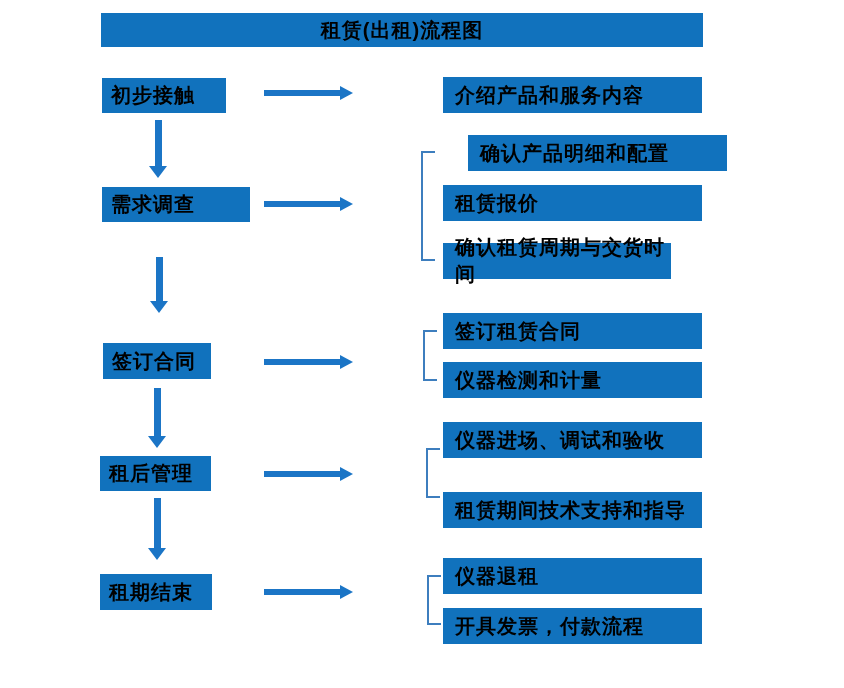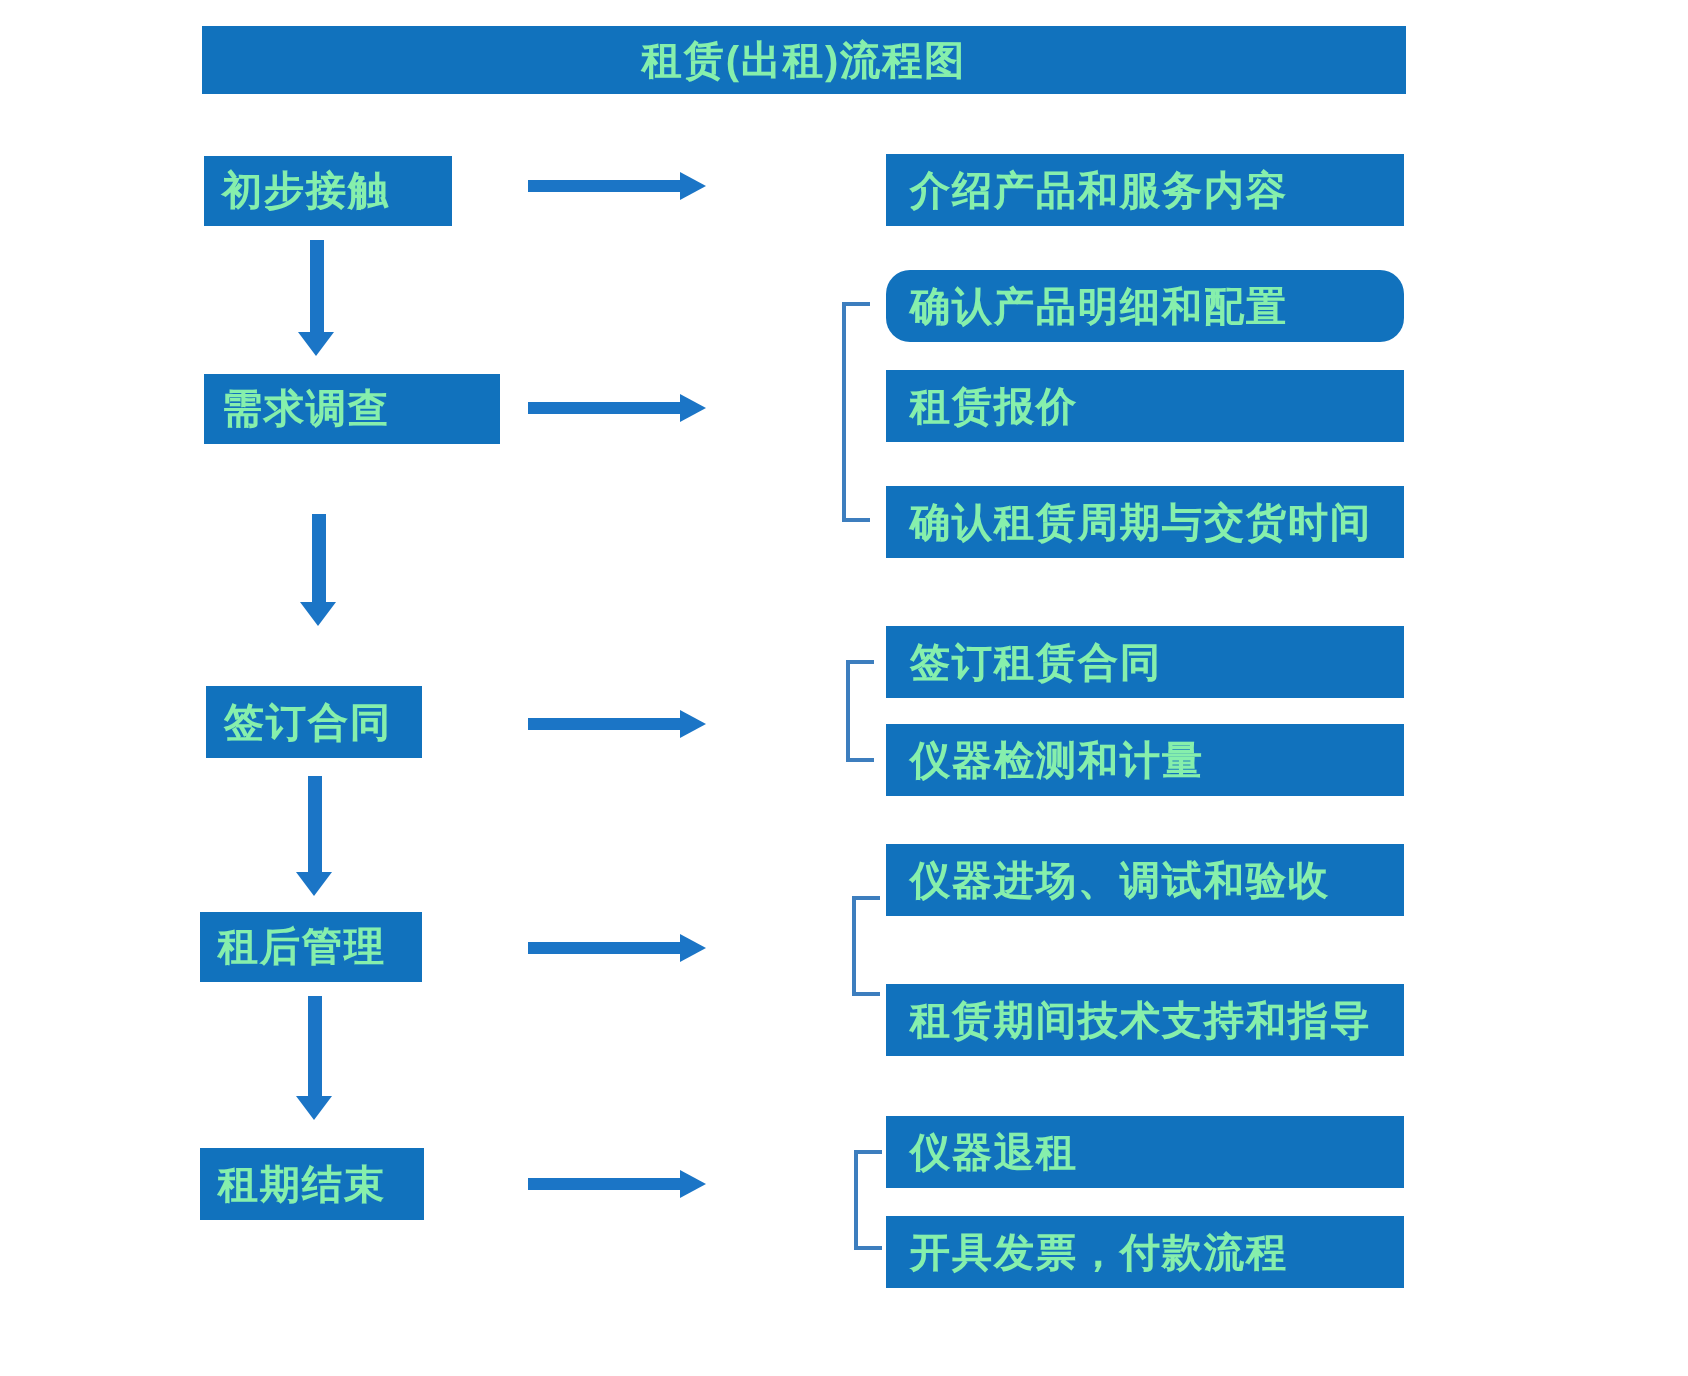--- a/index.html
+++ b/index.html
@@ -7,21 +7,21 @@
     position: relative;
     width: 844px;
     height: 688px;
     background: #ffffff;
     font-family: "Liberation Sans", "DejaVu Sans", sans-serif;
     overflow: hidden;
   }
   .bar {
     position: absolute;
     background: #1172bd;
-    color: #86efac;
+    color: #000000;
     font-weight: bold;
     font-size: 20px;
     display: flex;
     align-items: center;
     letter-spacing: 1px;
     box-sizing: border-box;
   }
   .title-bar { justify-content: center; }
   .step-box { padding-left: 9px; }
   .out-box  { padding-left: 12px; }
@@ -66,23 +66,23 @@
 
   <div class="bar title-bar" style="left:101px; top:13px; width:602px; height:34px;">租赁(出租)流程图</div>
 
   <div class="bar step-box" style="left:102px; top:78px; width:124px; height:35px;">初步接触</div>
   <div class="bar step-box" style="left:102px; top:187px; width:148px; height:35px;">需求调查</div>
   <div class="bar step-box" style="left:103px; top:343px; width:108px; height:36px;">签订合同</div>
   <div class="bar step-box" style="left:100px; top:456px; width:111px; height:35px;">租后管理</div>
   <div class="bar step-box" style="left:100px; top:574px; width:112px; height:36px;font-family:Liberation Mono, monospace;">租期结束</div>
 
   <div class="bar out-box" style="left:443px; top:77px; width:259px; height:36px;">介绍产品和服务内容</div>
-  <div class="bar out-box" style="left:443px; top:135px; width:259px; height:36px;border-radius:12px;">确认产品明细和配置</div>
+  <div class="bar out-box" style="left:468px; top:135px; width:259px; height:36px;">确认产品明细和配置</div>
   <div class="bar out-box" style="left:443px; top:185px; width:259px; height:36px;">租赁报价</div>
-  <div class="bar out-box" style="left:443px; top:243px; width:259px; height:36px;">确认租赁周期与交货时间</div>
+  <div class="bar out-box" style="left:443px; top:243px; width:228px; height:36px;">确认租赁周期与交货时间</div>
   <div class="bar out-box" style="left:443px; top:313px; width:259px; height:36px;">签订租赁合同</div>
   <div class="bar out-box" style="left:443px; top:362px; width:259px; height:36px;">仪器检测和计量</div>
   <div class="bar out-box" style="left:443px; top:422px; width:259px; height:36px;">仪器进场、调试和验收</div>
   <div class="bar out-box" style="left:443px; top:492px; width:259px; height:36px;text-align:right;">租赁期间技术支持和指导</div>
   <div class="bar out-box" style="left:443px; top:558px; width:259px; height:36px;">仪器退租</div>
   <div class="bar out-box" style="left:443px; top:608px; width:259px; height:36px;">开具发票，付款流程</div>
 
   <div class="harrow" style="left:264px; top:86px;">
     <div class="stem"></div>
     <div class="head"></div>

